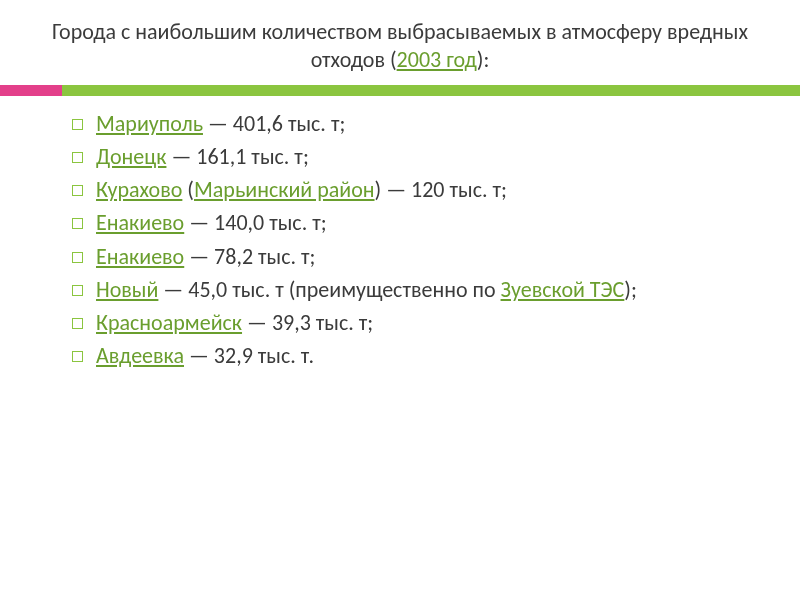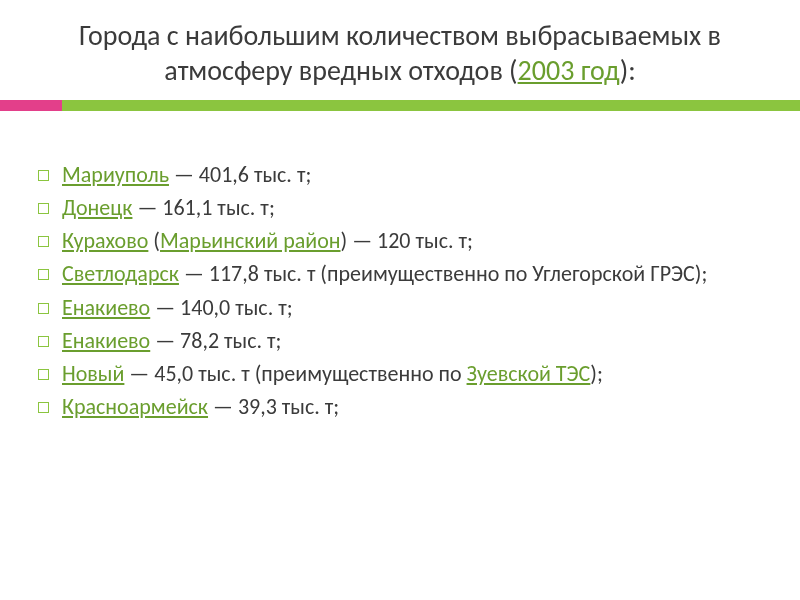--- a/index.html
+++ b/index.html
@@ -7,21 +7,21 @@
     width: 800px;
     height: 600px;
     background: #fff;
     font-family: Calibri, Arial, sans-serif;
     color: #3b3b3b;
     overflow: hidden;
     position: relative;
   }
   .title {
     text-align: center;
-    font-size: 28px;
+    font-size: 22px;
     font-weight: 400;
     padding: 18px 40px 12px 40px;
     line-height: 1.25;
     border-radius: 16px;
   }
   .link { color: #6a9e2e; text-decoration: underline; }
   .accent-bar {
     display: flex;
     height: 11px;
     width: 100%;
@@ -29,22 +29,21 @@
   .accent-left {
     width: 62px;
     background: #e33f8a;
   }
   .accent-right {
     flex: 1;
     background: #8bc53f;
   }
   ul.list {
     list-style: none;
-    padding: 14px 36px 0 38px;
-    margin-top: 36px;
+    padding: 14px 36px 0 72px;
   }
   ul.list li {
     position: relative;
     font-size: 22px;
     line-height: 1.28;
     margin-bottom: 5px;
     padding-left: 24px;
   }
   ul.list li::before {
     content: "";
@@ -67,18 +66,18 @@
 
 <div class="accent-bar">
   <div class="accent-left"></div>
   <div class="accent-right"></div>
 </div>
 
 <ul class="list">
     <li><span class="link">Мариуполь</span><span class="txt"> — 401,6 тыс. т;</span></li>
     <li><span class="link">Донецк</span><span class="txt"> — 161,1 тыс. т;</span></li>
     <li><span class="link">Курахово</span><span class="txt"> (</span><span class="link">Марьинский район</span><span class="txt">) — 120 тыс. т;</span></li>
-    <li><span class="link">Светлодарск</span><span class="txt"> — 117,8 тыс. т (преимущественно по Углегорской ГРЭС);</span></li>
     <li><span class="link">Енакиево</span><span class="txt"> — 140,0 тыс. т;</span></li>
     <li><span class="link">Енакиево</span><span class="txt"> — 78,2 тыс. т;</span></li>
     <li><span class="link">Новый</span><span class="txt"> — 45,0 тыс. т (преимущественно по </span><span class="link">Зуевской ТЭС</span><span class="txt">);</span></li>
     <li><span class="link">Красноармейск</span><span class="txt"> — 39,3 тыс. т;</span></li>
+    <li><span class="link">Авдеевка</span><span class="txt"> — 32,9 тыс. т.</span></li>
   </ul>
 
 </body></html>

